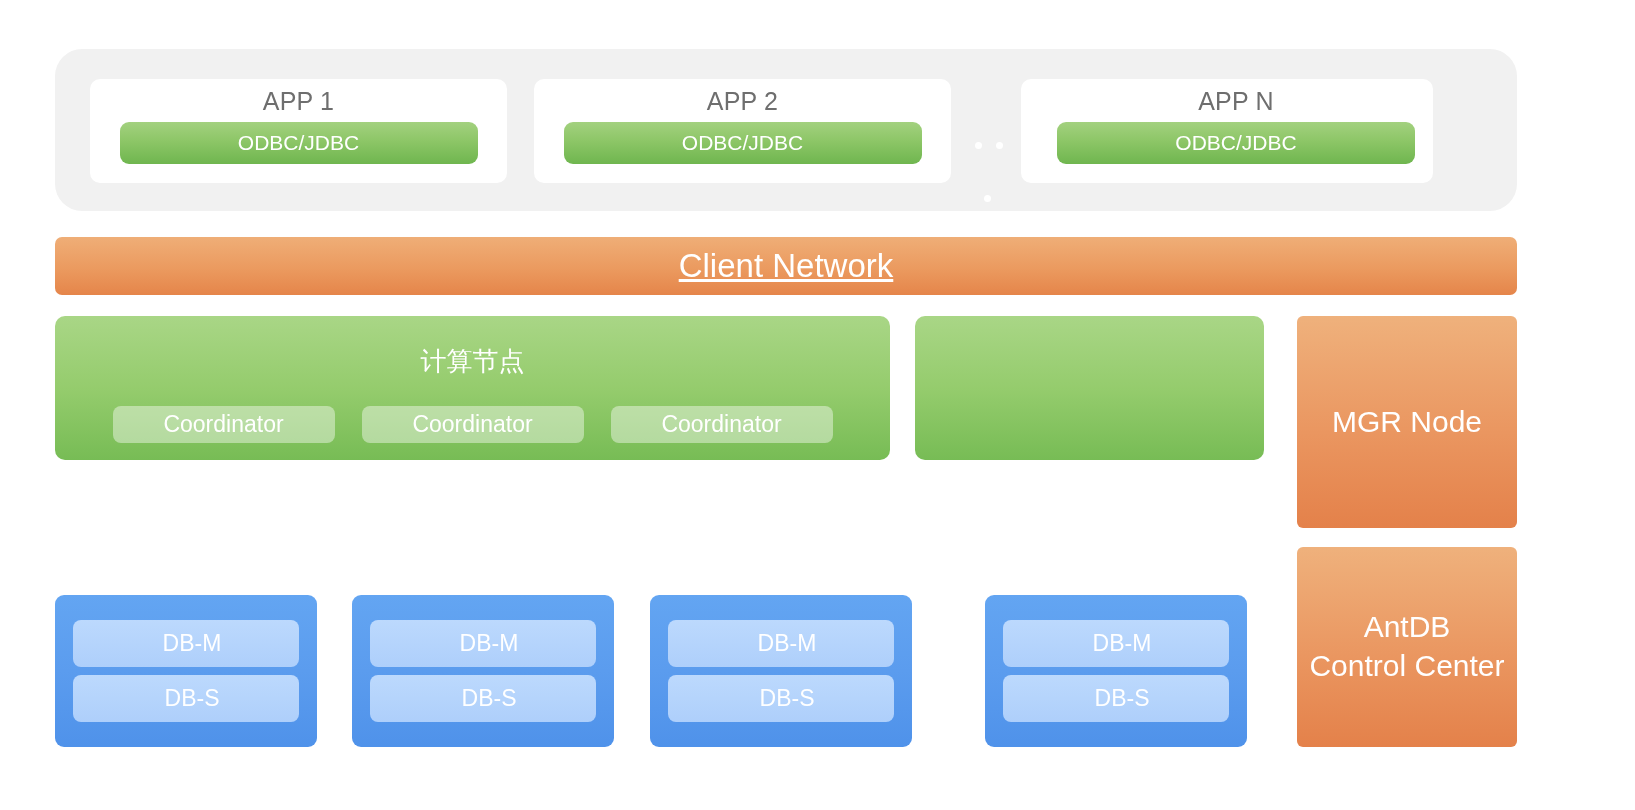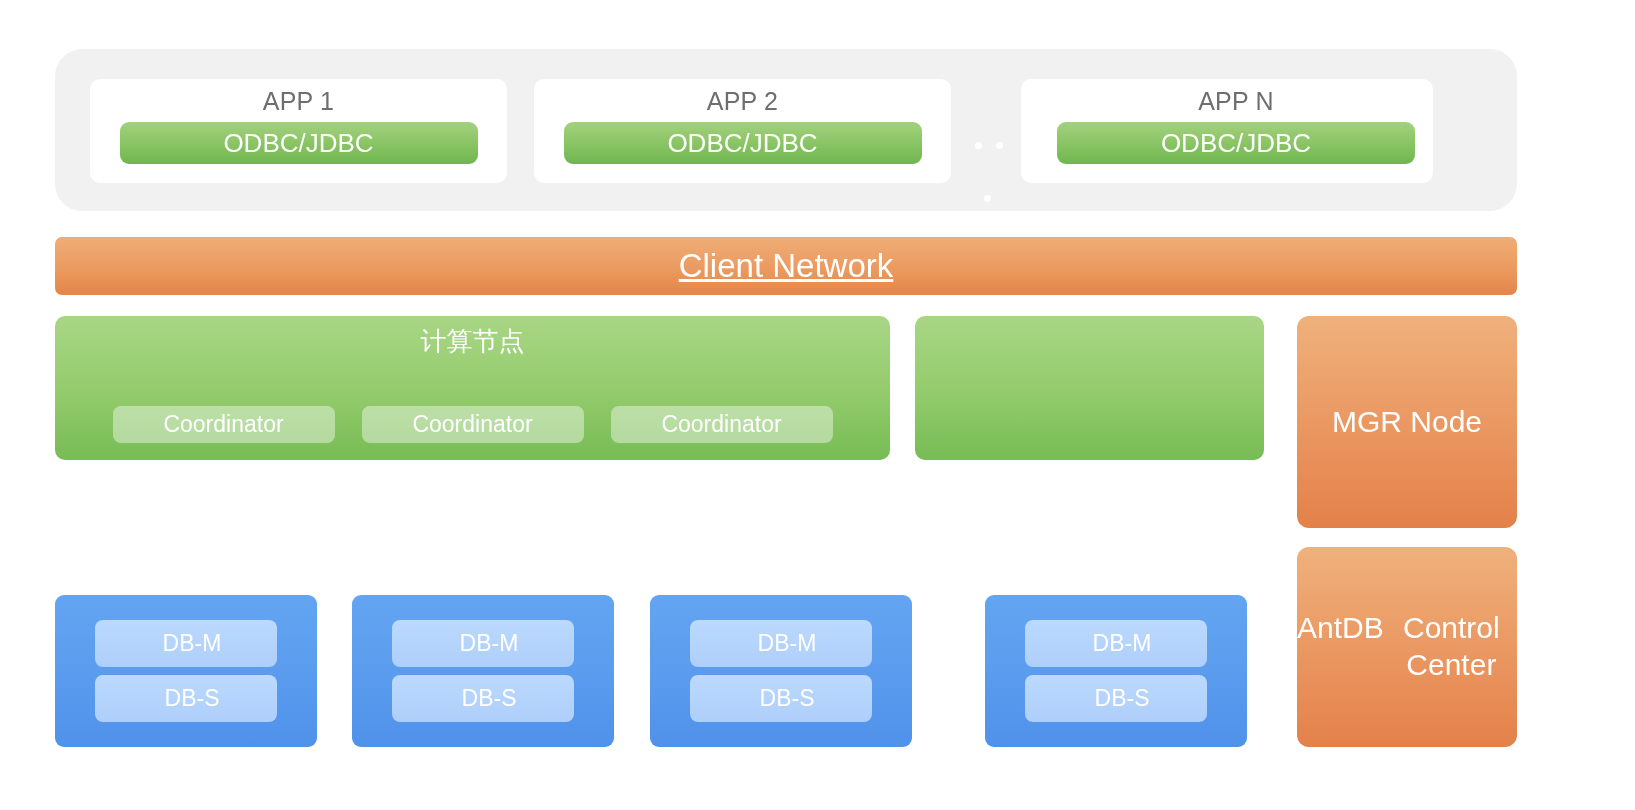--- a/index.html
+++ b/index.html
@@ -57,21 +57,21 @@
     white-space: nowrap;
   }
 
   .odbc-btn {
     margin-top: 6px;
     width: 358px;
     height: 42px;
     border-radius: 9px;
     background: linear-gradient(to bottom, #a3d17f 0%, #8dc667 45%, #6fb64f 100%);
     color: #ffffff;
-    font-size: 26px;
+    font-size: 21px;
     display: flex;
     align-items: center;
     justify-content: center;
     box-sizing: border-box;
     white-space: nowrap;
   }
 
   .ellipsis-dots {
     position: absolute;
     left: 920px;
@@ -148,21 +148,21 @@
     width: 349px;
     height: 144px;
   }
 
   .panel-title {
     width: 100%;
     text-align: center;
     color: #ffffff;
     font-size: 26px;
     line-height: 32px;
-    margin-top: 9px;
+    margin-top: 29px;
     white-space: nowrap;
   }
 
   .panel-row {
     position: absolute;
     left: 0;
     right: 0;
     bottom: 17px;
     display: flex;
     justify-content: center;
@@ -182,21 +182,21 @@
     box-sizing: border-box;
     white-space: nowrap;
   }
   .sub-chip.wide { width: 222px; }
 
   
   .right-block {
     position: absolute;
     left: 1297px;
     width: 220px;
-    border-radius: 12px;
+    border-radius: 6px;
     background: linear-gradient(to bottom, #efb17c 0%, #ea9660 55%, #e4814a 100%);
     color: #ffffff;
     display: flex;
     align-items: center;
     justify-content: center;
     text-align: center;
     box-sizing: border-box;
     line-height: 1.22;
   }
   .right-block.mgr {
@@ -204,21 +204,21 @@
     height: 212px;
     font-size: 30px;
   }
   .right-block.control {
     top: 547px;
     height: 200px;
     font-size: 30px;
   }
   .right-block .lines {
     display: flex;
-    flex-direction: row;
+    flex-direction: column;
     gap: 2px;
   }
 
   
   .db-group {
     position: absolute;
     top: 595px;
     width: 262px;
     height: 152px;
     border-radius: 9px;
@@ -229,21 +229,21 @@
     align-items: center;
     justify-content: center;
     gap: 8px;
   }
   .db-group.g0 { left: 55px;  }
   .db-group.g1 { left: 352px; }
   .db-group.g2 { left: 650px; }
   .db-group.g3 { left: 985px; }
 
   .db-chip {
-    width: 182px;
+    width: 226px;
     height: 47px;
     border-radius: 8px;
     background: linear-gradient(to bottom, #bcd9fd 0%, #aecffb 100%);
     color: #ffffff;
     font-size: 23px;
     display: flex;
     align-items: center;
     justify-content: center;
     box-sizing: border-box;
     white-space: nowrap;

